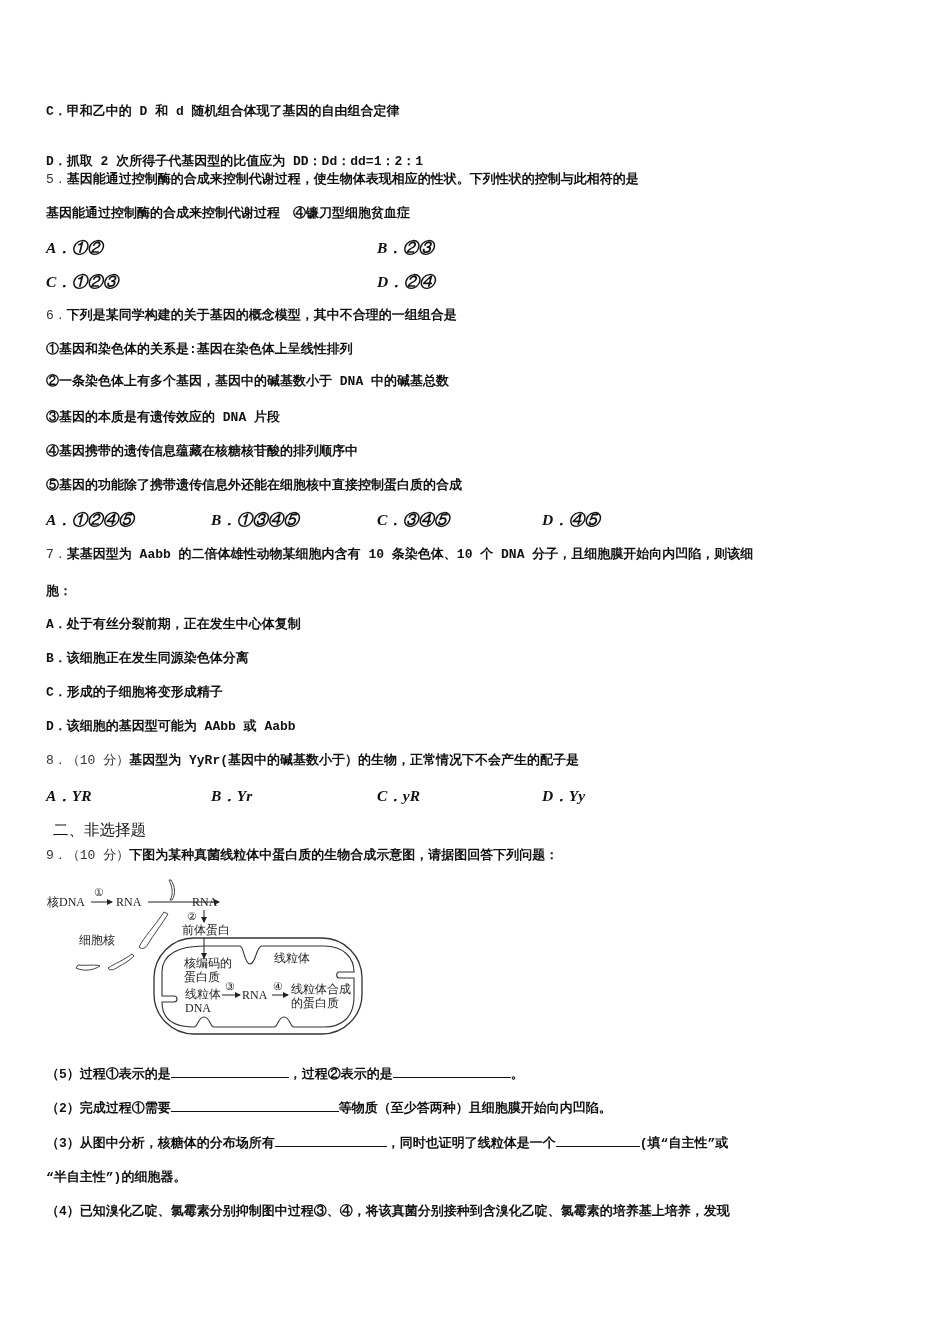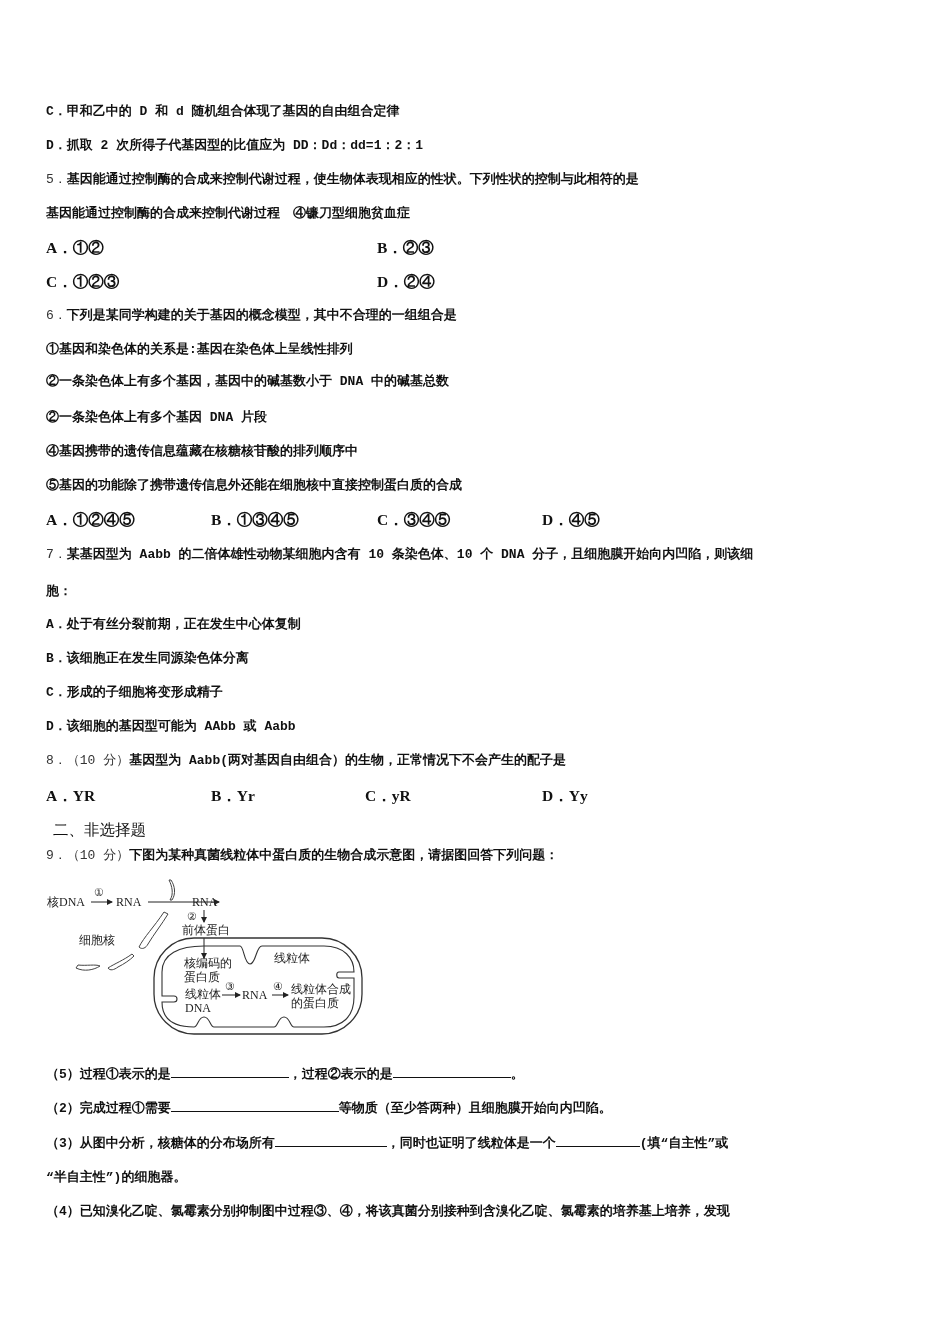--- a/index.html
+++ b/index.html
@@ -1,32 +1,32 @@
 <!DOCTYPE html>
 <html><head>
 <meta charset="utf-8">
 <style>
   html, body { margin: 0; padding: 0; background: #ffffff; }
   body { width: 950px; height: 1344px; position: relative; overflow: hidden;
          font-family: "Liberation Serif", "DejaVu Serif", serif; color: #111; }
   .line { position: absolute; left: 46px; font-size: 13px; font-weight: bold; white-space: nowrap; line-height: 20px; font-family: Liberation Mono, monospace; }
   .num { font-weight: normal; color: #333; }
-  .opt { position: absolute; font-size: 15.5px; font-weight: bold; white-space: nowrap; line-height: 20px; }
+  .opt { position: absolute; font-size: 15.5px; font-weight: bold; white-space: nowrap; line-height: 20px; font-style: italic; }
   .sec { position: absolute; left: 53px; font-size: 15.5px; font-weight: normal; white-space: nowrap; line-height: 20px; }
   .blank { display: inline-block; border-bottom: 1.3px solid #111; height: 15px; vertical-align: baseline; }
   .diagram { position: absolute; left: 44px; top: 872px; width: 330px; height: 165px; }
   .diagram svg text { font-family: "Liberation Serif", "DejaVu Serif", serif; fill: #222; }
 </style>
 </head>
 <body>
 
 <div class="line" style="top:102px">
   <span>C．</span><span>甲和乙中的 D 和 d 随机组合体现了基因的自由组合定律</span>
 </div>
-<div class="line" style="top:136px">
+<div class="line" style="top:152px">
   <span>D．</span><span>抓取 2 次所得子代基因型的比值应为 DD：Dd：dd=1：2：1</span>
 </div>
 
 <div class="line" style="top:170px">
   <span class="num">5．</span><span>基因能通过控制酶的合成来控制代谢过程，使生物体表现相应的性状。下列性状的控制与此相符的是</span>
 </div>
 <div class="line" style="top:204px">基因能通过控制酶的合成来控制代谢过程　④镰刀型细胞贫血症</div>
 <div class="opt" style="left:46px;top:238px">
   <span>A．</span><span>①②</span>
 </div>
@@ -38,21 +38,21 @@
 </div>
 <div class="opt" style="left:377px;top:272px">
   <span>D．</span><span>②④</span>
 </div>
 
 <div class="line" style="top:306px">
   <span class="num">6．</span><span>下列是某同学构建的关于基因的概念模型，其中不合理的一组组合是</span>
 </div>
 <div class="line" style="top:340px">①基因和染色体的关系是:基因在染色体上呈线性排列</div>
 <div class="line" style="top:372px">②一条染色体上有多个基因，基因中的碱基数小于 DNA 中的碱基总数</div>
-<div class="line" style="top:408px">②一条染色体上有多个基因 DNA 片段</div>
+<div class="line" style="top:408px">③基因的本质是有遗传效应的 DNA 片段</div>
 <div class="line" style="top:442px">④基因携带的遗传信息蕴藏在核糖核苷酸的排列顺序中</div>
 <div class="line" style="top:476px">⑤基因的功能除了携带遗传信息外还能在细胞核中直接控制蛋白质的合成</div>
 <div class="opt" style="left:46px;top:510px">
   <span>A．</span><span>①②④⑤</span>
 </div>
 <div class="opt" style="left:211px;top:510px">
   <span>B．</span><span>①③④⑤</span>
 </div>
 <div class="opt" style="left:377px;top:510px">
   <span>C．</span><span>③④⑤</span>
@@ -72,29 +72,29 @@
   <span>B．</span><span>该细胞正在发生同源染色体分离</span>
 </div>
 <div class="line" style="top:683px">
   <span>C．</span><span>形成的子细胞将变形成精子</span>
 </div>
 <div class="line" style="top:717px">
   <span>D．</span><span>该细胞的基因型可能为 AAbb 或 Aabb</span>
 </div>
 
 <div class="line" style="top:751px">
-  <span class="num">8．</span><span class="num">（10 分）</span><span>基因型为 Aabb(两对基因自由组合）的生物，正常情况下不会产生的配子是</span>
+  <span class="num">8．</span><span class="num">（10 分）</span><span>基因型为 YyRr(基因中的碱基数小于）的生物，正常情况下不会产生的配子是</span>
 </div>
 <div class="opt" style="left:46px;top:786px">
   <span>A．</span><span>YR</span>
 </div>
 <div class="opt" style="left:211px;top:786px">
   <span>B．</span><span>Yr</span>
 </div>
-<div class="opt" style="left:365px;top:786px">
+<div class="opt" style="left:377px;top:786px">
   <span>C．</span><span>yR</span>
 </div>
 <div class="opt" style="left:542px;top:786px">
   <span>D．</span><span>Yy</span>
 </div>
 
 <div class="sec" style="top:820px">二、非选择题</div>
 
 <div class="line" style="top:846px">
   <span class="num">9．</span><span class="num">（10 分）</span><span>下图为某种真菌线粒体中蛋白质的生物合成示意图，请据图回答下列问题：</span>

